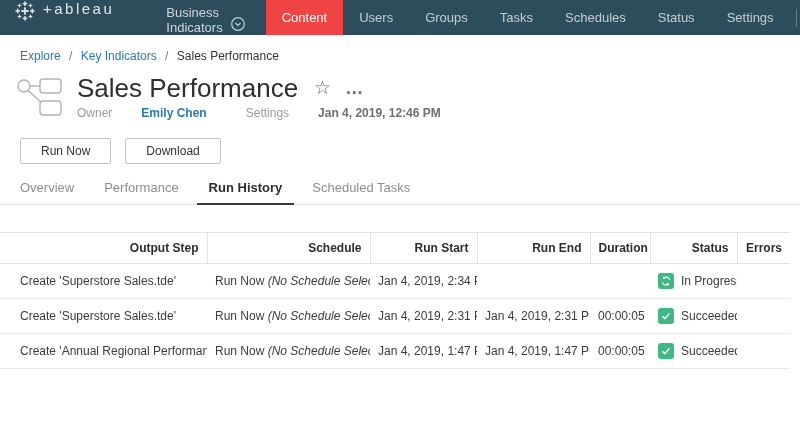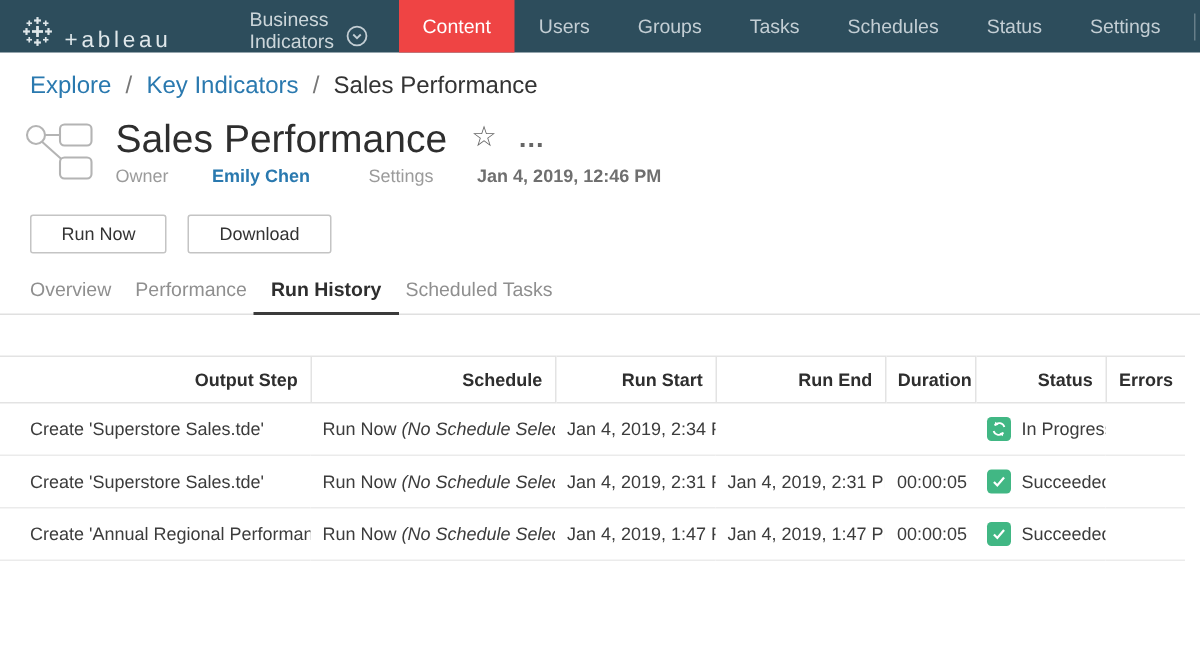--- a/index.html
+++ b/index.html
@@ -7,31 +7,31 @@
   body {
     width:800px; height:447px; overflow:hidden; background:#ffffff;
     font-family:"Liberation Sans","DejaVu Sans",sans-serif; color:#333;
   }
 
   
   .nav {
     height:35px; background:#2d4d5c; display:flex; align-items:stretch;
     color:#c9d4d9; font-size:13px;
   }
-  .logo { display:flex; align-items:flex-end; padding-left:14px; }
+  .logo { display:flex; align-items:flex-start; padding-left:14px; }
   .logotext { font-size:15px; letter-spacing:2.5px; color:#dfe7ea; margin-left:7px; }
   .site-selector { display:flex; align-items:flex-end; gap:7px; margin-left:40px; padding:0 12px; color:#ccd6da; }
   .nav-tabs { display:flex; margin-left:8px; }
   .nav-item { padding:0 16px; display:flex; align-items:center; color:#c3ced4; }
   .nav-item.active { background:#ef4444; color:#ffffff; }
   .nav-right { margin-left:auto; display:flex; align-items:center; padding-right:16px; }
   .nav-sep { width:1px; height:18px; background:rgba(255,255,255,0.28); margin:0 14px 0 6px; }
 
   
-  .breadcrumb { padding:14px 0 0 20px; font-size:16px; color:#444; }
+  .breadcrumb { padding:14px 0 0 20px; font-size:12px; color:#444; }
   .crumb-link { color:#2a79af; text-decoration:none; cursor:pointer; }
   .crumb-sep { color:#777; margin:0 5px; }
   .crumb-current { color:#333; }
 
   
   .header-row { display:flex; padding:10px 0 0 15px; align-items:flex-start; }
   .flow-icon { margin-top:2px; }
   .title-block { margin-left:12px; }
   .title-line { display:flex; align-items:center; }
   .page-title { font-size:26px; font-weight:400; color:#2e2e2e; margin:0; line-height:30px; }
@@ -45,21 +45,21 @@
 
   
   .toolbar { padding:15px 0 0 20px; display:flex; gap:14px; }
   .btn {
     background:#fff; border:1px solid #c4c4c4; border-radius:2px;
     font-size:12px; color:#333; padding:5px 20px; cursor:pointer;
     font-family:inherit;
   }
 
   
-  .tabs { margin-top:16px; padding-left:20px; display:flex; gap:16px;
+  .tabs { margin-top:16px; padding-left:20px; display:flex; gap:30px;
           border-bottom:1px solid #e0e0e0; font-size:13px; color:#8f8f8f; }
   .tab { padding-bottom:9px; cursor:pointer; }
   .tab.active {
     color:#2e2e2e; font-weight:bold; border-bottom:2px solid #3b3b3b;
     padding:0 12px 8px; margin:0 -12px -1px;
   }
 
   
   .table-wrap { margin-top:27px; }
   table { width:790px; border-collapse:collapse; font-size:12px; color:#3c3c3c; table-layout:fixed; }

